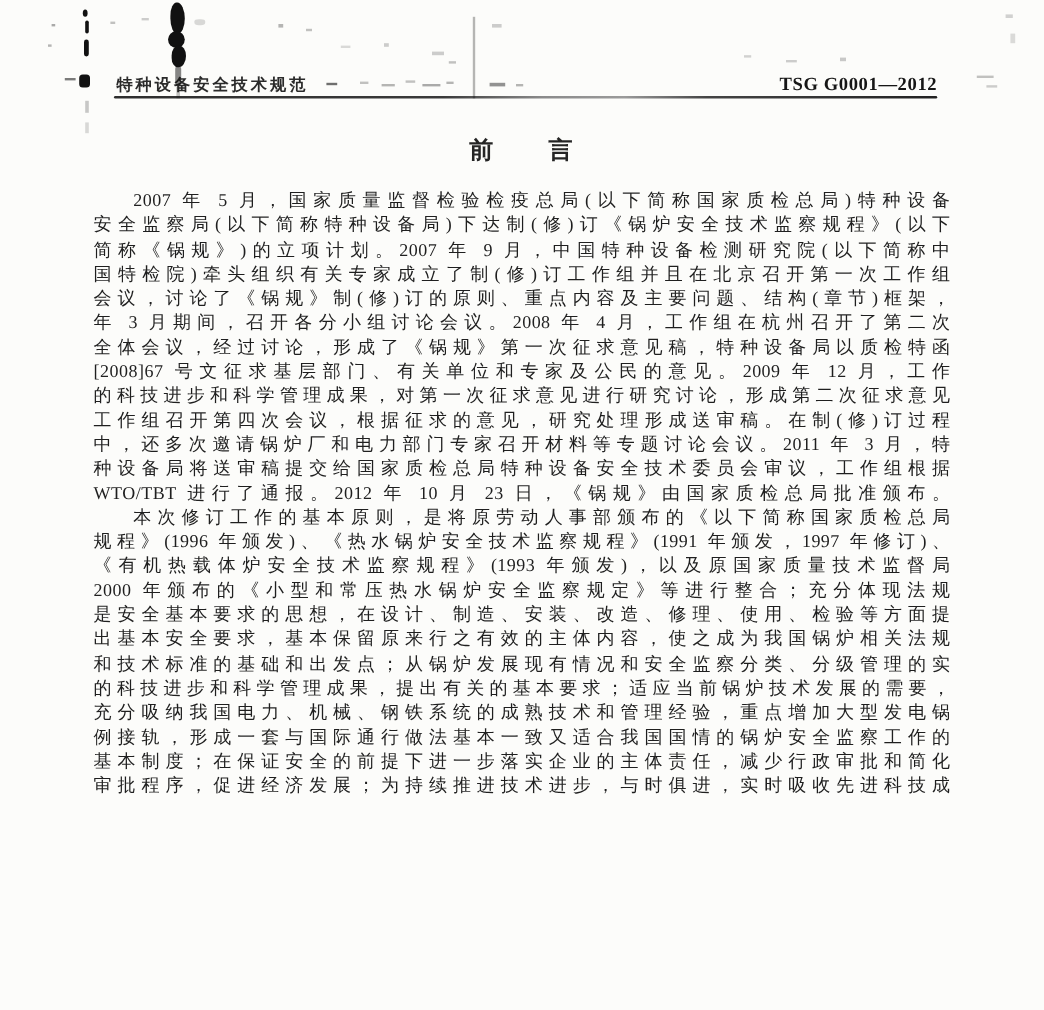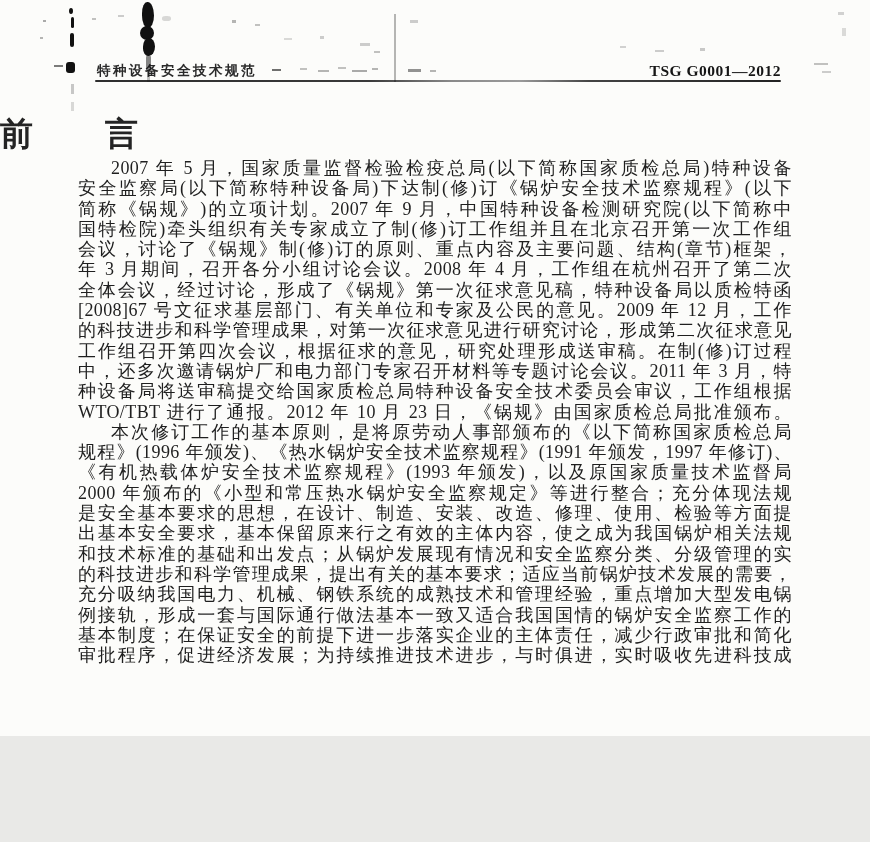--- a/index.html
+++ b/index.html
@@ -3,21 +3,21 @@
 <meta charset="utf-8">
 <style>
   html, body {
     margin: 0;
     padding: 0;
     background: #e9e9e7;
   }
   .page {
     position: relative;
     width: 870px;
-    height: 736px;
+    height: 842px;
     background: #fcfcfa;
     overflow: hidden;
     font-family: "Liberation Serif", "DejaVu Serif", serif;
     color: #1d1d1d;
   }
 
   
   .header {
     position: absolute;
     left: 97px;
@@ -52,35 +52,35 @@
       #2e2e2e 0%, #3a3a3a 40%, #8a8a8a 52%, #9a9a9a 62%, #444 72%, #222 100%);
     border-radius: 1px;
   }
 
   
   .doc-title {
     position: absolute;
     left: 0;
     top: 112px;
     width: 100%;
-    text-align: left;
+    text-align: center;
     font-family: "Liberation Sans", "DejaVu Sans", sans-serif;
     font-weight: bold;
-    font-size: 33px;
+    font-size: 20px;
     letter-spacing: 2px;
     color: #242424;
   }
 
   
   .body-text {
     position: absolute;
     left: 78px;
     top: 158px;
     width: 714px;
-    font-size: 18px;
+    font-size: 15px;
     line-height: 20.3px;
     color: #1f1f1f;
   }
   .body-text .line {
     text-align: justify;
     text-align-last: justify;
     white-space: nowrap;
     letter-spacing: 0.4px;
   }
   .body-text .line.first {

